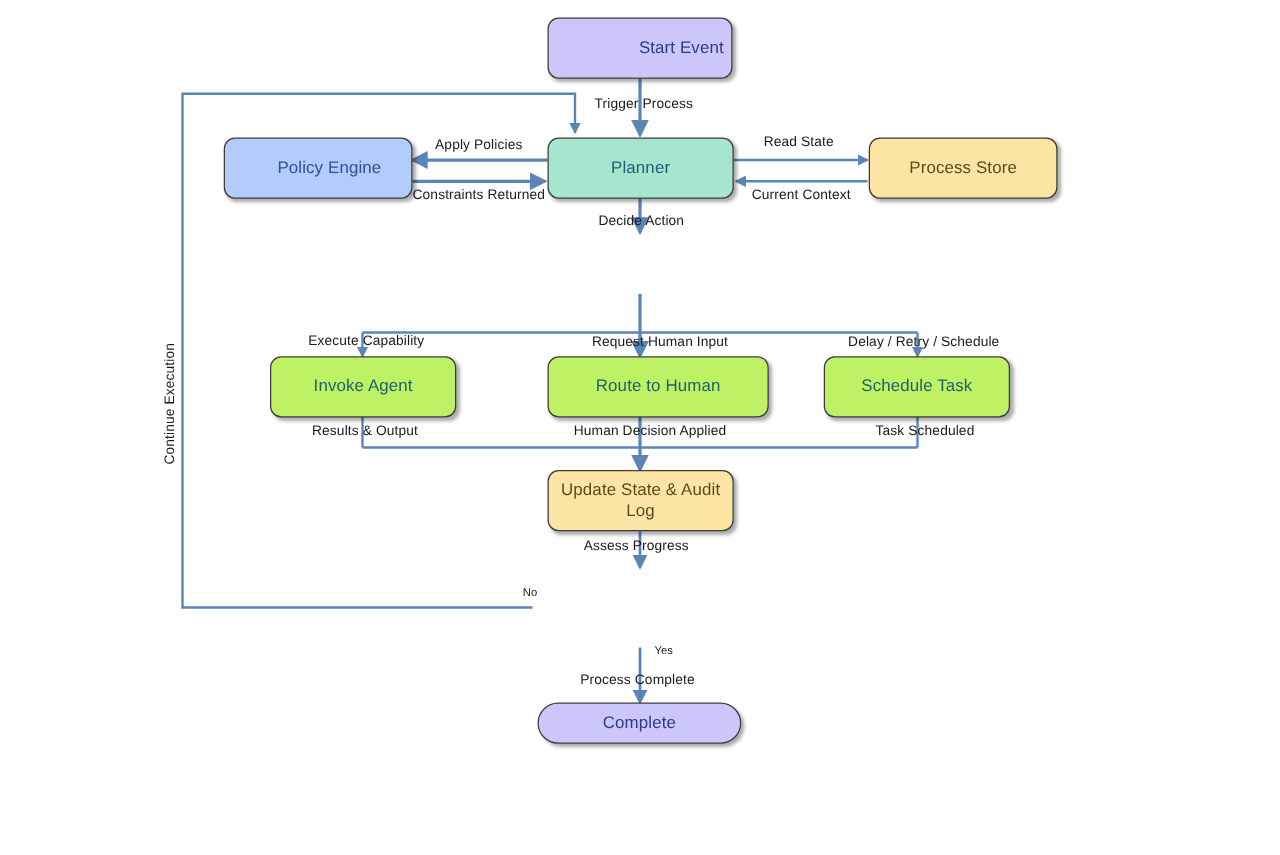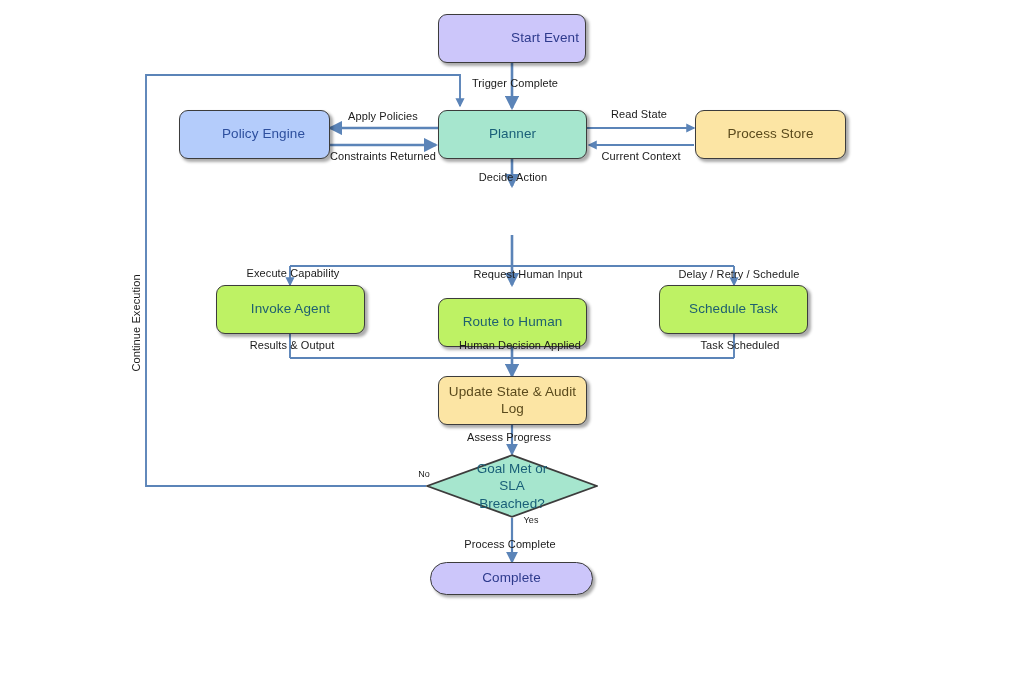--- a/index.html
+++ b/index.html
@@ -143,46 +143,38 @@
 
   <div class="node rounded fill-yellow" style="left:695px; top:110px; width:151px; height:49px;">
     <span class="node-label">Process Store</span>
   </div>
 
 
   <div class="node rounded fill-green" style="left:216px; top:285px; width:149px; height:49px;">
     <span class="node-label">Invoke Agent</span>
   </div>
 
-  <div class="node rounded fill-green" style="left:438px; top:285px; width:149px; height:49px;margin-top:13px;">
+  <div class="node rounded fill-green" style="left:438px; top:285px; width:177px; height:49px;">
     <span class="node-label">Route to Human</span>
   </div>
 
   <div class="node rounded fill-green" style="left:659px; top:285px; width:149px; height:49px;">
     <span class="node-label">Schedule Task</span>
   </div>
 
   <div class="node rounded fill-yellow" style="left:438px; top:376px; width:149px; height:49px;">
     <span class="node-label">Update State &amp; Audit Log</span>
   </div>
 
-  <div class="diamond-wrap" style="left:426px; top:454px; width:172px; height:64px;">
-    <svg class="diamond-shape" viewBox="0 0 172 64" preserveAspectRatio="none">
-      <polygon points="86,1.2 170.8,32 86,62.8 1.2,32" fill="#A6E6CE" stroke="#3c3c3c" stroke-width="1.8" vector-effect="non-scaling-stroke"></polygon>
-    </svg>
-    <span class="diamond-text">Goal Met or
-SLA
-Breached?</span>
-  </div>
 
   <div class="node stadium fill-purple" style="left:430px; top:562px; width:163px; height:33px;">
     <span class="node-label">Complete</span>
   </div>
 
-  <div class="edge-label" style="left:515px; top:83px;">Trigger Complete</div>
+  <div class="edge-label" style="left:515px; top:83px;">Trigger Process</div>
 
   <div class="edge-label" style="left:383px; top:116px;">Apply Policies</div>
 
   <div class="edge-label" style="left:383px; top:156px;">Constraints Returned</div>
 
   <div class="edge-label" style="left:639px; top:114px;">Read State</div>
 
   <div class="edge-label" style="left:641px; top:156px;">Current Context</div>
 
   <div class="edge-label" style="left:513px; top:177px;">Decide Action</div>

